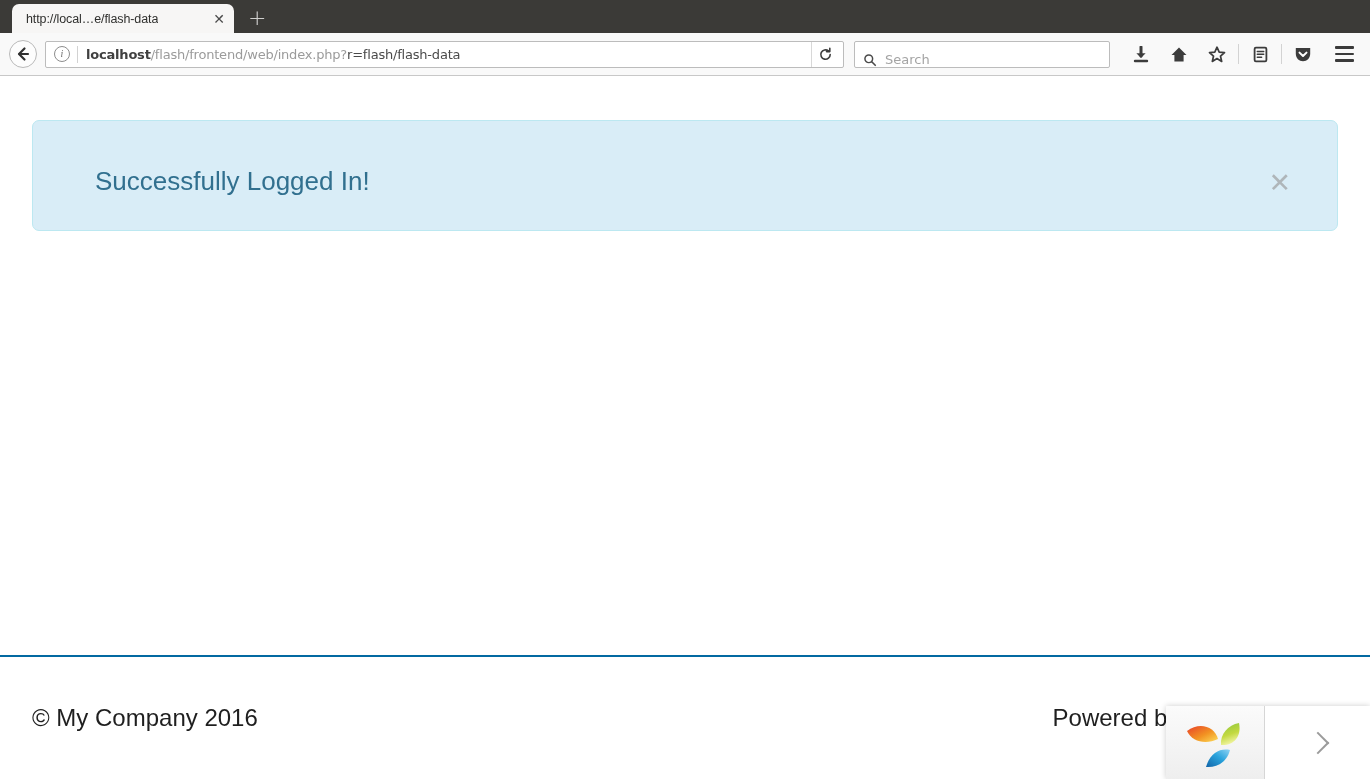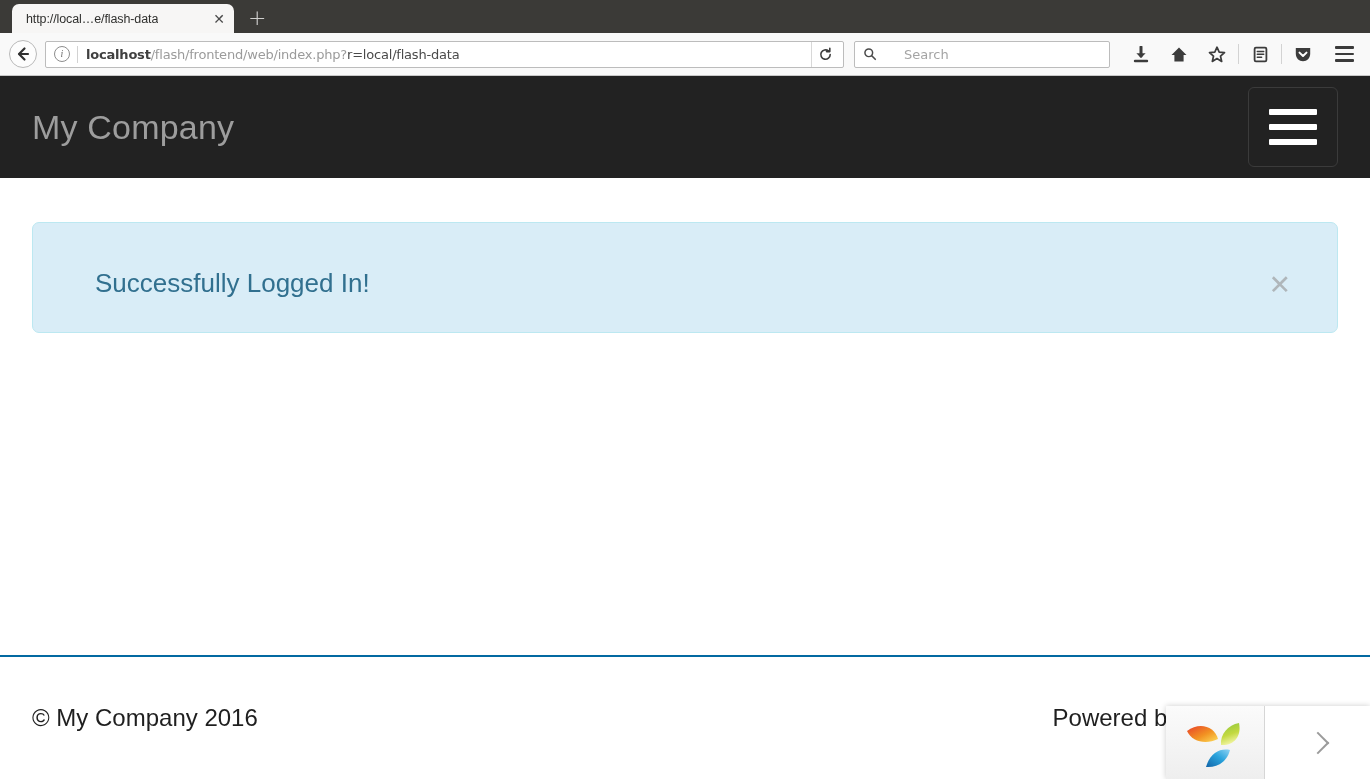--- a/index.html
+++ b/index.html
@@ -141,26 +141,25 @@
     cursor: pointer;
   }
 
   .searchbar {
     width: 256px;
     height: 27px;
     background: #ffffff;
     border: 1px solid #bcbcbc;
     border-radius: 2px;
     display: flex;
-    align-items: center;
+    align-items: flex-end;
     padding: 0 8px;
     margin-left: 10px;
     flex: 0 0 256px;
     cursor: text;
-    gap: 19px;
   }
   .search-placeholder {
     font-size: 13px;
     color: #a4a4a4;
     margin-left: 8px;
     font-family: "DejaVu Sans", sans-serif;
   }
 
   .tb-icons { display: flex; align-items: center; margin-left: 12px; }
   .tb-btn {
@@ -337,21 +336,21 @@
     <div class="nav-back">
       <svg width="16" height="16" viewBox="0 0 16 16">
         <path d="M9.5 2.5 L4 8 L9.5 13.5" stroke="#303030" stroke-width="2.2" fill="none" stroke-linecap="round" stroke-linejoin="round"></path>
         <path d="M4.6 8 H13" stroke="#303030" stroke-width="2.2" fill="none" stroke-linecap="round"></path>
       </svg>
     </div>
 
     <div class="urlbar">
       <span class="id-icon">i</span>
       <span class="url-sep"></span>
-      <span class="url-text"><b>localhost</b><span>/flash/frontend/web/index.php?</span><i>r=local/flash-data</i></span>
+      <span class="url-text"><b>localhost</b><span>/flash/frontend/web/index.php?</span><i>r=flash/flash-data</i></span>
       <span class="reload-btn">
         <svg width="15" height="15" viewBox="0 0 16 16">
           <path d="M13 8 A5 5 0 1 1 11.2 4.2" stroke="#3d3d3d" stroke-width="1.7" fill="none" stroke-linecap="round"></path>
           <path d="M12.6 1.4 L12.6 4.9 L9.1 4.9" stroke="#3d3d3d" stroke-width="1.7" fill="none" stroke-linecap="round" stroke-linejoin="round"></path>
         </svg>
       </span>
     </div>
 
     <div class="searchbar">
       <svg width="14" height="14" viewBox="0 0 16 16">
@@ -396,28 +395,20 @@
       <div class="hamburger-menu">
         <span></span>
         <span></span>
         <span></span>
       </div>
     </div>
   </div>
 
   <div class="viewport">
 
-    <div class="navbar">
-      <div class="brand">My Company</div>
-      <button class="navbar-toggle">
-        <span></span>
-        <span></span>
-        <span></span>
-      </button>
-    </div>
 
     <div class="main">
       <div class="alert">
         <div class="alert-text">Successfully Logged In!</div>
         <div class="alert-close">✕</div>
       </div>
     </div>
 
     <div class="footer">
       <div class="copyright">© My Company 2016</div>

